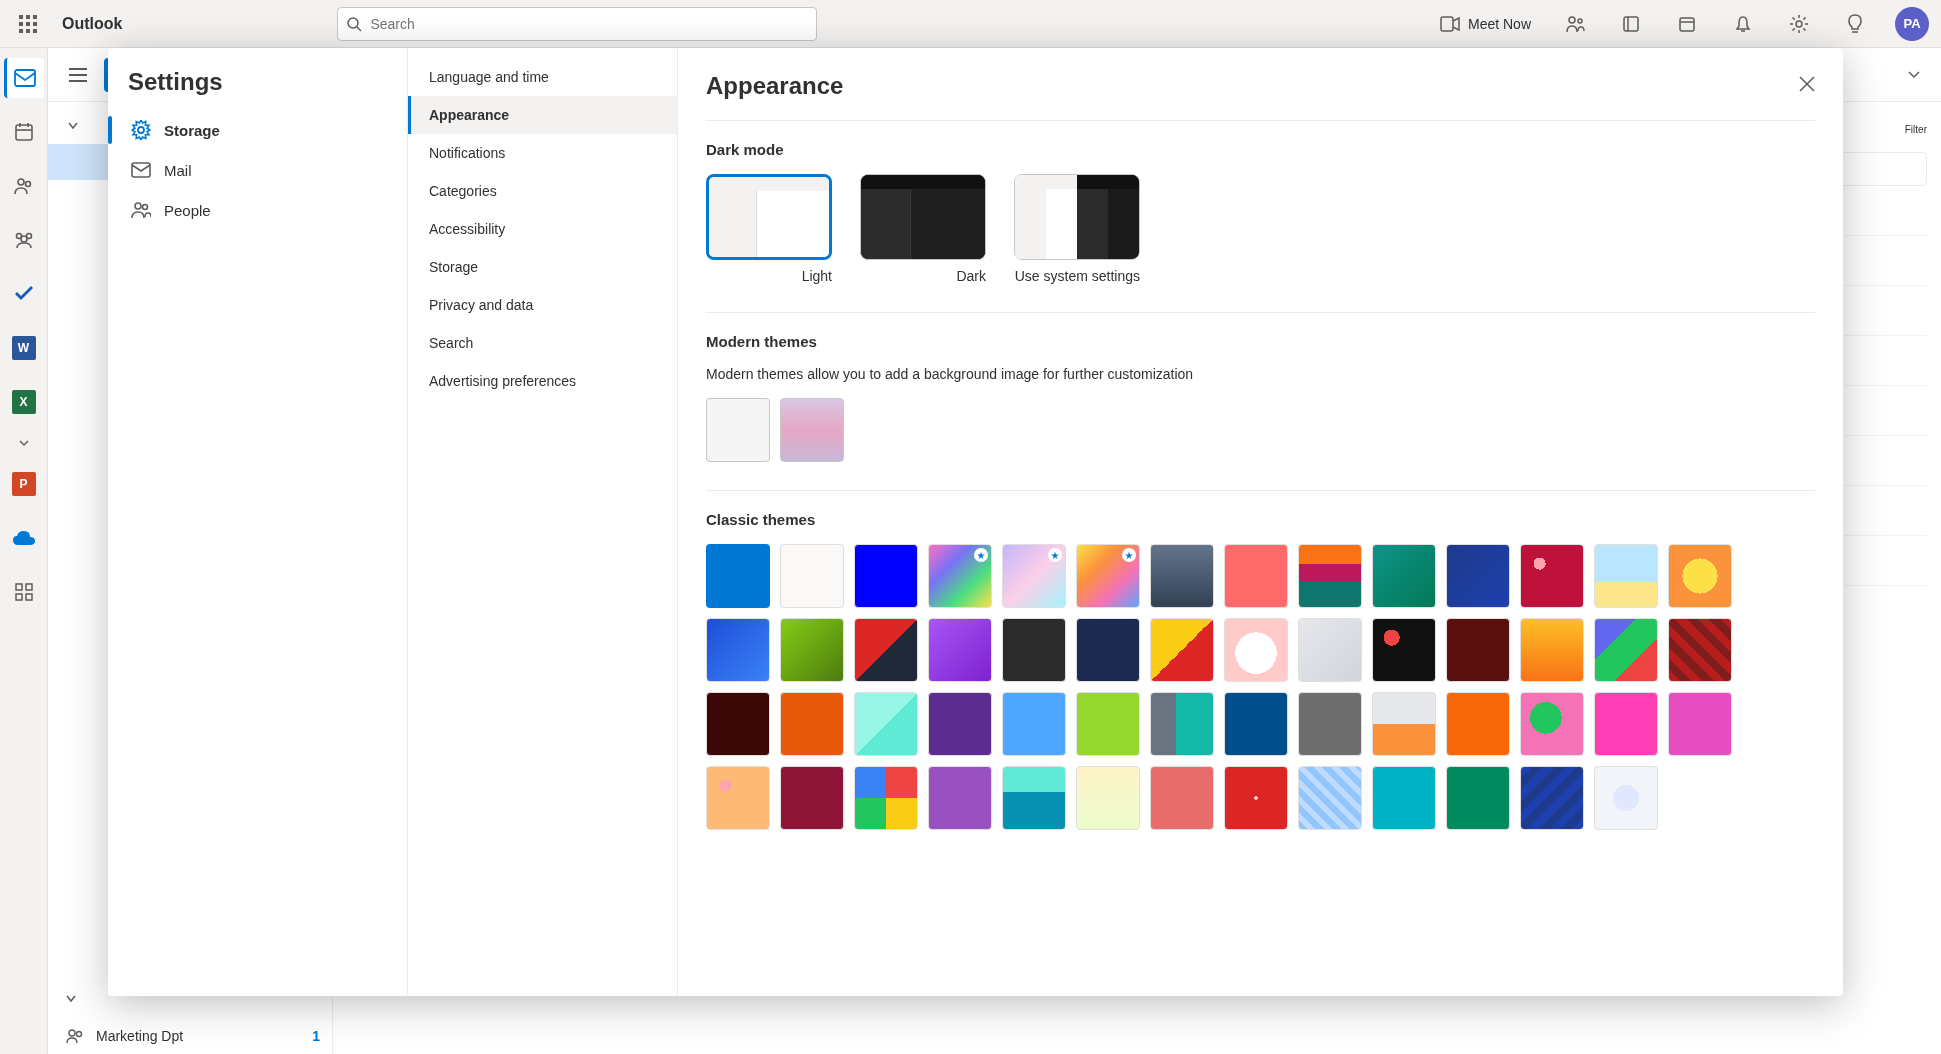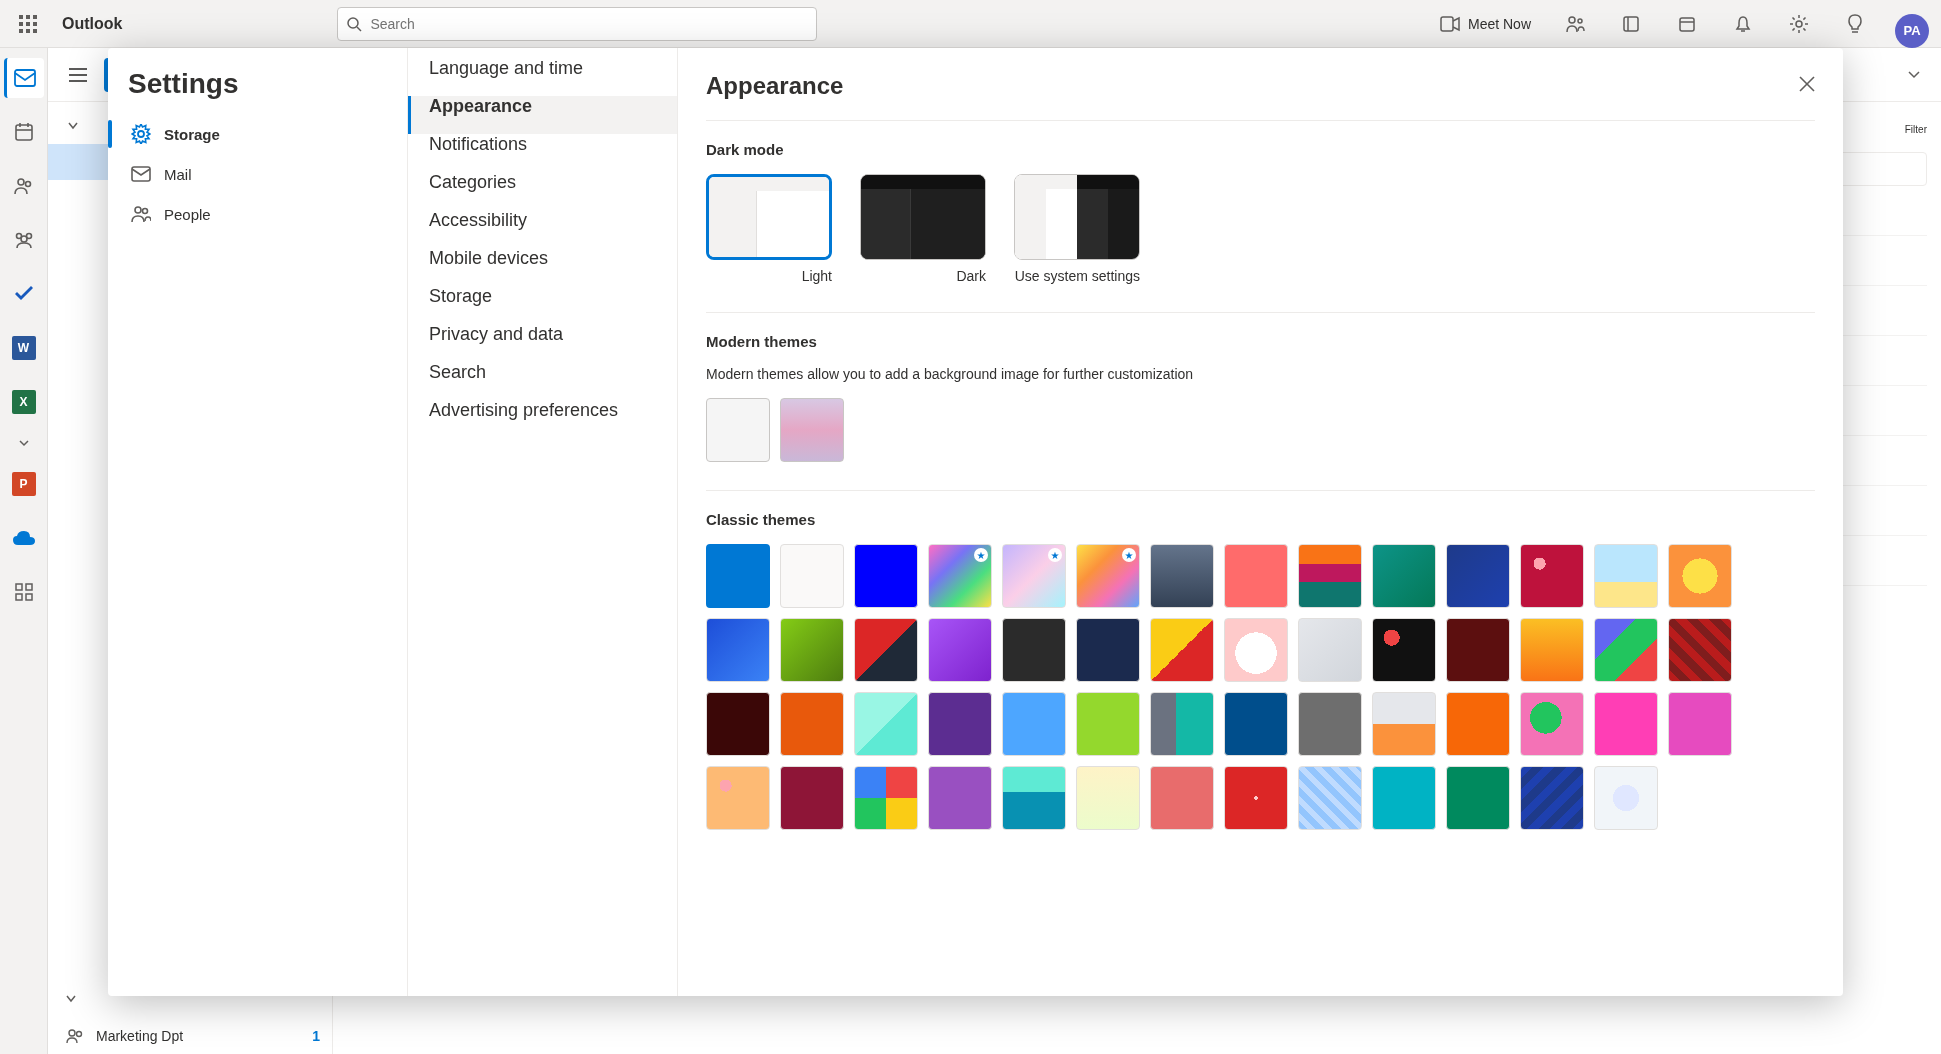--- a/index.html
+++ b/index.html
@@ -61,21 +61,21 @@
   outline: none;
   flex: 1;
   font-size: 14px;
   margin-left: 8px;
   background: transparent;
 }
 
 .header-right {
   margin-left: auto;
   display: flex;
-  align-items: flex-end;
+  align-items: center;
   gap: 8px;
 }
 
 .meet-now {
   display: flex;
   align-items: center;
   gap: 8px;
   padding: 0 12px;
   height: 48px;
   cursor: pointer;
@@ -304,21 +304,21 @@
 
 .settings-nav {
   width: 300px;
   border-right: 1px solid #edebe9;
   padding: 20px 14px;
   display: flex;
   flex-direction: column;
 }
 
 .settings-title {
-  font-size: 28px;
+  font-size: 24px;
   font-weight: 700;
   color: #323130;
   margin-bottom: 14px;
   padding-left: 6px;
 }
 
 .settings-search {
   border: 1px solid #c8c6c4;
   border-radius: 4px;
   height: 34px;
@@ -378,23 +378,23 @@
 
 .settings-sub {
   width: 270px;
   border-right: 1px solid #edebe9;
   padding: 10px 0;
 }
 
 .sub-item {
   height: 38px;
   display: flex;
-  align-items: flex-start;
+  align-items: center;
   padding: 0 18px;
-  font-size: 18px;
+  font-size: 14px;
   color: #323130;
   cursor: pointer;
   border-left: 3px solid transparent;
 }
 
 .sub-item.selected {
   background: #f3f2f1;
   font-weight: 700;
   border-left-color: #0078d4;
 }
@@ -810,23 +810,20 @@
         <span>Appearance</span>
       </div>
     <div class="sub-item">
         <span>Notifications</span>
       </div>
     <div class="sub-item">
         <span>Categories</span>
       </div>
     <div class="sub-item">
         <span>Accessibility</span>
-      </div>
-    <div class="sub-item">
-        <span>Mobile devices</span>
       </div>
     <div class="sub-item">
         <span>Storage</span>
       </div>
     <div class="sub-item">
         <span>Privacy and data</span>
       </div>
     <div class="sub-item">
         <span>Search</span>
       </div>

